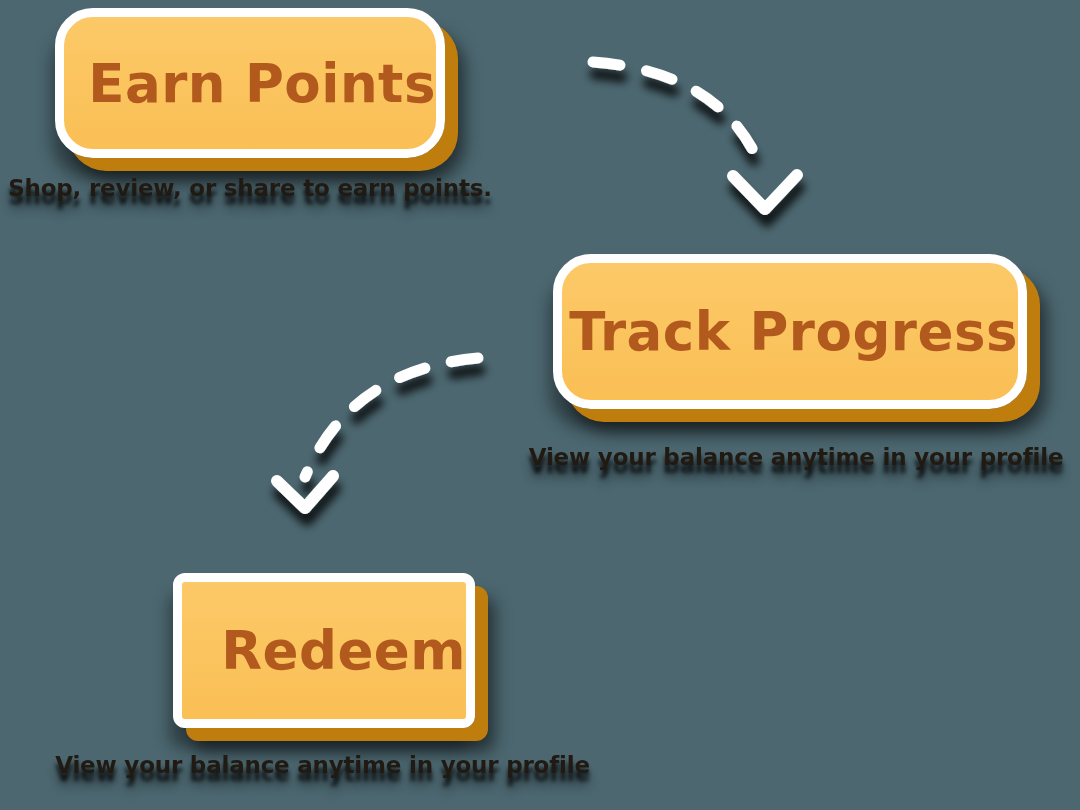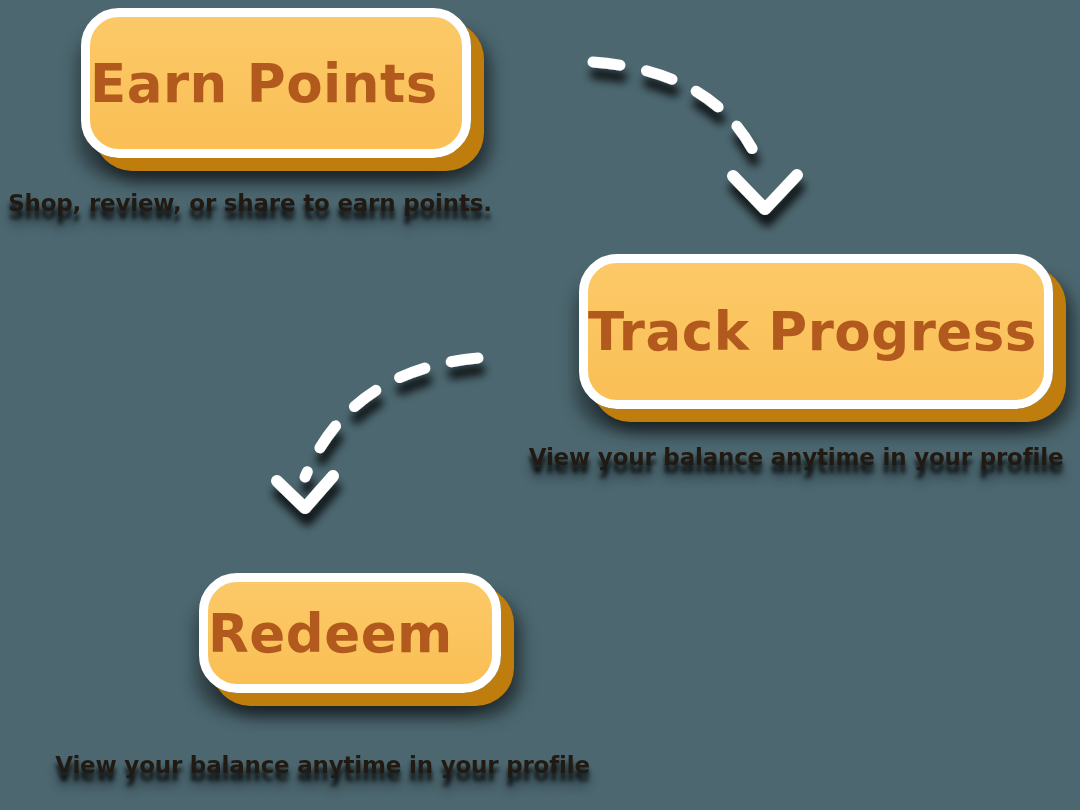--- a/index.html
+++ b/index.html
@@ -18,47 +18,46 @@
     box-sizing: border-box;
     border: 9px solid #FFFFFF;
     border-radius: 38px;
     background: linear-gradient(180deg, #FCC968 0%, #FABF55 100%);
     box-shadow:
       13px 13px 0 0 #BE7D0C,
       20px 24px 16px rgba(0,0,0,0.50),
       -4px 20px 16px rgba(0,0,0,0.38);
     display: flex;
     align-items: center;
-    justify-content: flex-start;
-    margin-left: 26px;
+    justify-content: flex-end;
   }
   .step-label {
     color: #B2591D;
     font-size: 53px;
     font-weight: 700;
     letter-spacing: 0.5px;
     white-space: nowrap;
   }
   .box-1 { left: 55px;  top: 8px;   width: 390px; height: 150px; }
   .box-2 { left: 553px; top: 254px; width: 474px; height: 155px; }
-  .box-3 { left: 173px; top: 573px; width: 302px; height: 120px; }
+  .box-3 { left: 173px; top: 573px; width: 302px; height: 155px; border-radius: 12px; }
 
   .caption {
     position: absolute;
     color: #201A12;
     font-size: 23px;
     font-weight: 700;
     letter-spacing: -0.2px;
     white-space: nowrap;
     text-align: center;
     text-shadow:
       0 8px 4px rgba(0,0,0,0.82),
       0 13px 11px rgba(0,0,0,0.45);
   }
-  .caption-1 { left: 5px;   top: 190px; width: 490px; }
+  .caption-1 { left: 5px;   top: 175px; width: 490px; }
   .caption-2 { left: 520px; top: 444px; width: 552px; }
   .caption-3 { left: 45px;  top: 752px; width: 555px; }
 
   .arrow-svg { position: absolute; overflow: visible; }
   .arrow-1 { left: 570px; top: 35px;  }
   .arrow-2 { left: 255px; top: 335px; }
 </style>
 </head>
 <body>
 

